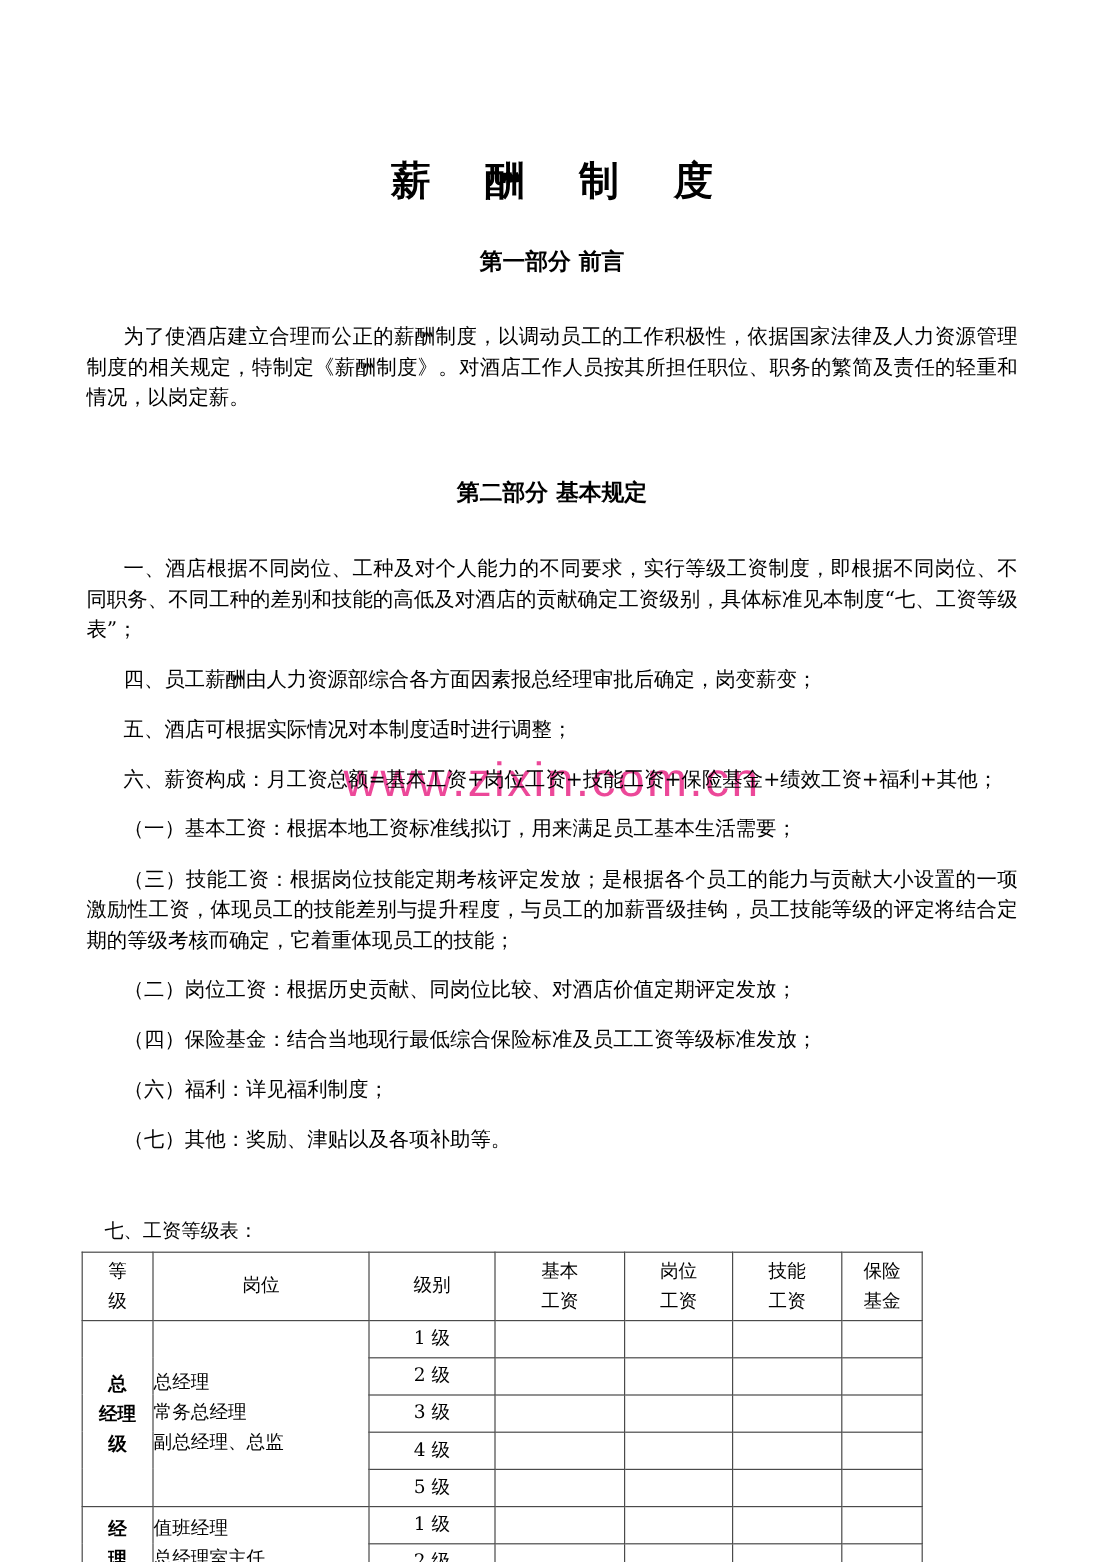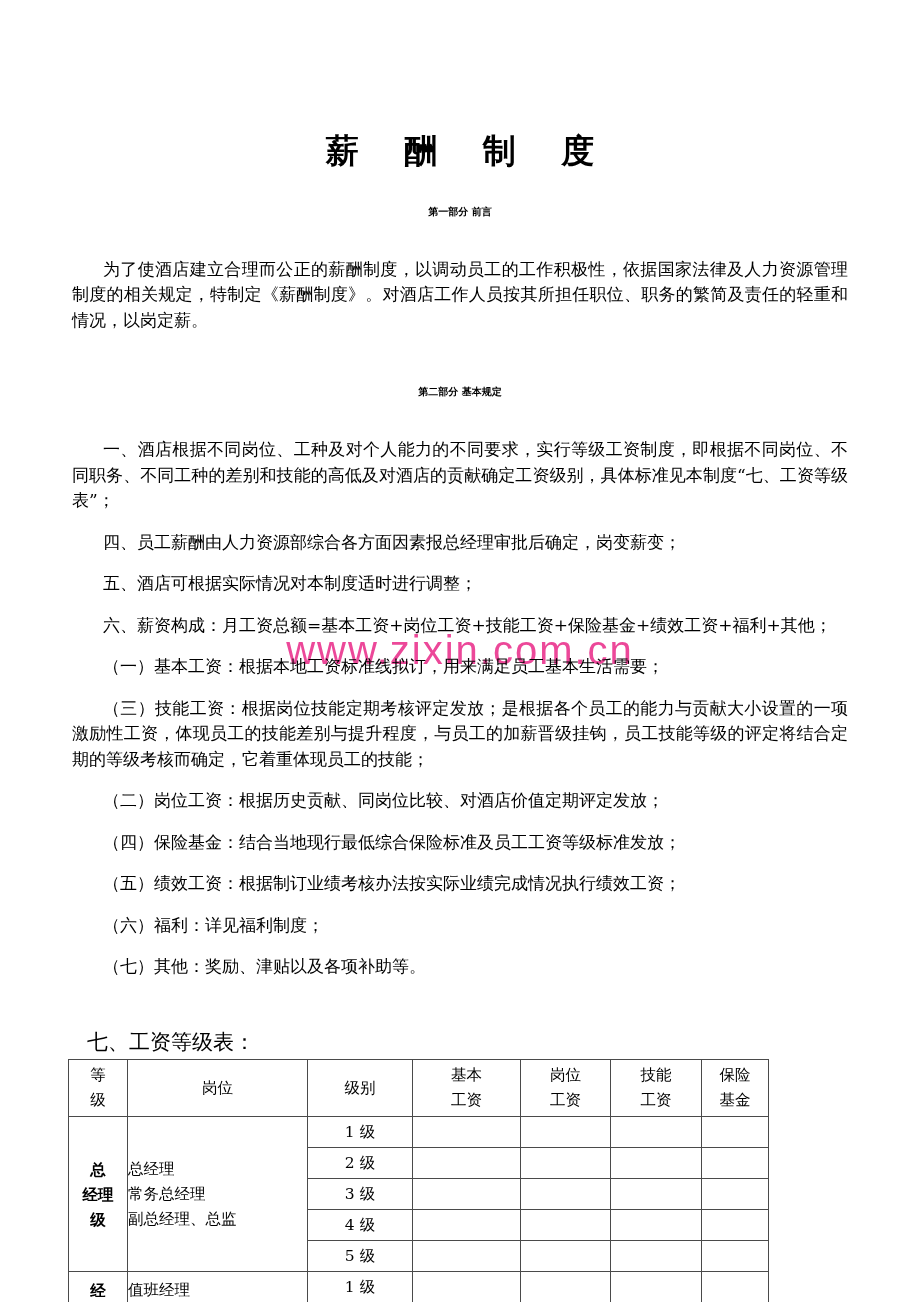--- a/index.html
+++ b/index.html
@@ -55,21 +55,21 @@
     font-weight: bold;
     letter-spacing: 17px;
     text-indent: 17px;
     font-family: "DejaVu Serif", "Liberation Serif", serif;
     line-height: 1.2;
   }
 
   
   .section-head {
     text-align: center;
-    font-size: 10px;
+    font-size: 19px;
     font-weight: bold;
     margin: 0;
     line-height: 1.4;
   }
   .sec1 { padding-top: 34px; }
   .sec2 { padding-top: 36px; }
 
   
   p.body-text {
     margin: 16px;
@@ -78,21 +78,21 @@
     text-align: justify;
     text-justify: inter-ideograph;
     text-indent: 31px;
   }
   .intro-block { padding-top: 22px; }
   .rules-block { padding-top: 22px; }
   .sub-block   { padding-top: 0px; }
 
   .table-intro {
     margin: 0;
-    font-size: 21px;
+    font-size: 16px;
     line-height: 25.5px;
     text-indent: 31px;
     padding-top: 34px;
     padding-bottom: 4px;
   }
 
   
   table.wage-table {
     border-collapse: collapse;
     width: 700px;
@@ -167,21 +167,20 @@
       <p class="body-text">四、员工薪酬由人力资源部综合各方面因素报总经理审批后确定，岗变薪变；</p>
       <p class="body-text">五、酒店可根据实际情况对本制度适时进行调整；</p>
       <p class="body-text">六、薪资构成：月工资总额=基本工资+岗位工资+技能工资+保险基金+绩效工资+福利+其他；</p>
     </div>
 
     <div class="sub-block">
       <p class="body-text">（一）基本工资：根据本地工资标准线拟订，用来满足员工基本生活需要；</p>
       <p class="body-text">（三）技能工资：根据岗位技能定期考核评定发放；是根据各个员工的能力与贡献大小设置的一项激励性工资，体现员工的技能差别与提升程度，与员工的加薪晋级挂钩，员工技能等级的评定将结合定期的等级考核而确定，它着重体现员工的技能；</p>
       <p class="body-text">（二）岗位工资：根据历史贡献、同岗位比较、对酒店价值定期评定发放；</p>
       <p class="body-text">（四）保险基金：结合当地现行最低综合保险标准及员工工资等级标准发放；</p>
-      <p class="body-text">（五）绩效工资：根据制订业绩考核办法按实际业绩完成情况执行绩效工资；</p>
       <p class="body-text">（六）福利：详见福利制度；</p>
       <p class="body-text">（七）其他：奖励、津贴以及各项补助等。</p>
     </div>
 
     <p class="table-intro">七、工资等级表：</p>
 
     <table class="wage-table">
       <colgroup>
         <col class="col-grade">
         <col class="col-post">

